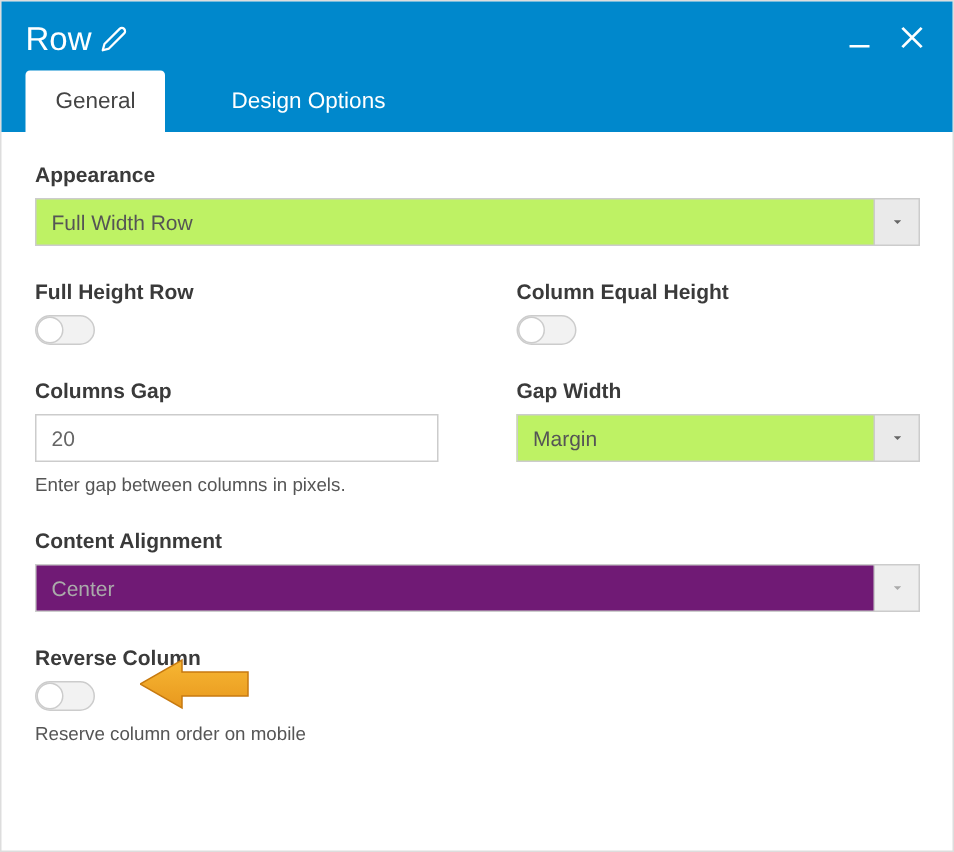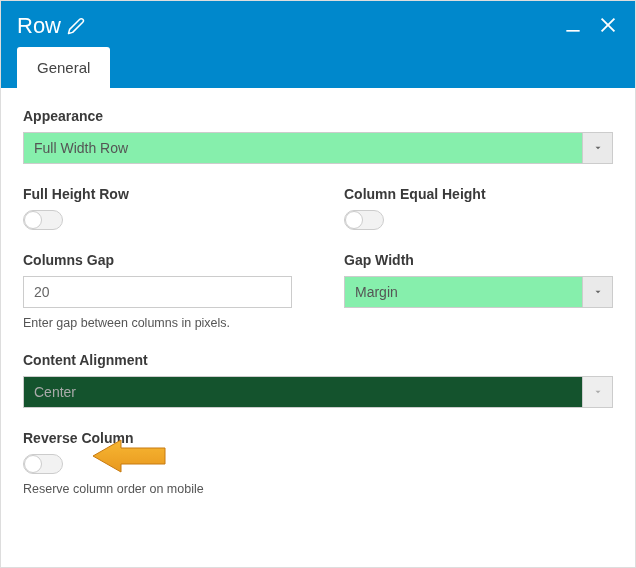--- a/index.html
+++ b/index.html
@@ -82,35 +82,35 @@
     margin-bottom: 8px;
   }
   .select-wrap {
     display: flex;
     width: 100%;
   }
   .select-wrap .select-display {
     flex: 1;
     border: 1px solid #ccc;
     padding: 7px 10px;
-    background: #86efac;
+    background: #bef264;
     font-size: 14px;
     color: #555;
   }
   .select-wrap .dropdown-btn {
     width: 30px;
     border: 1px solid #ccc;
     border-left: none;
     background: #eaeaea;
     display: flex;
     align-items: center;
     justify-content: center;
     cursor: pointer;
   }
-  .select-wrap.disabled .select-display { background: #14532d; color: #aaa; }
+  .select-wrap.disabled .select-display { background: #701a75; color: #aaa; }
   .select-wrap.disabled .dropdown-btn { background: #eee; cursor: default; }
   .row2 {
     display: flex;
     gap: 52px;
   }
   .col { flex: 1; }
   .toggle {
     width: 40px;
     height: 20px;
     border-radius: 20px;
@@ -170,20 +170,21 @@
         <span>
           <svg width="22" height="22" viewBox="0 0 24 24" stroke="#fff" stroke-width="2">
               <line x1="5" y1="5" x2="19" y2="19"></line>
               <line x1="19" y1="5" x2="5" y2="19"></line>
             </svg>
         </span>
       </div>
     </div>
     <div class="tabs">
       <div class="tab active">General</div>
+      <div class="tab">Design Options</div>
     </div>
   </div>
 
   <div class="body">
 
     <div class="field-group">
       <span class="label">Appearance</span>
       <div class="select-wrap">
         <div class="select-display">Full Width Row</div>
         <div class="dropdown-btn">

